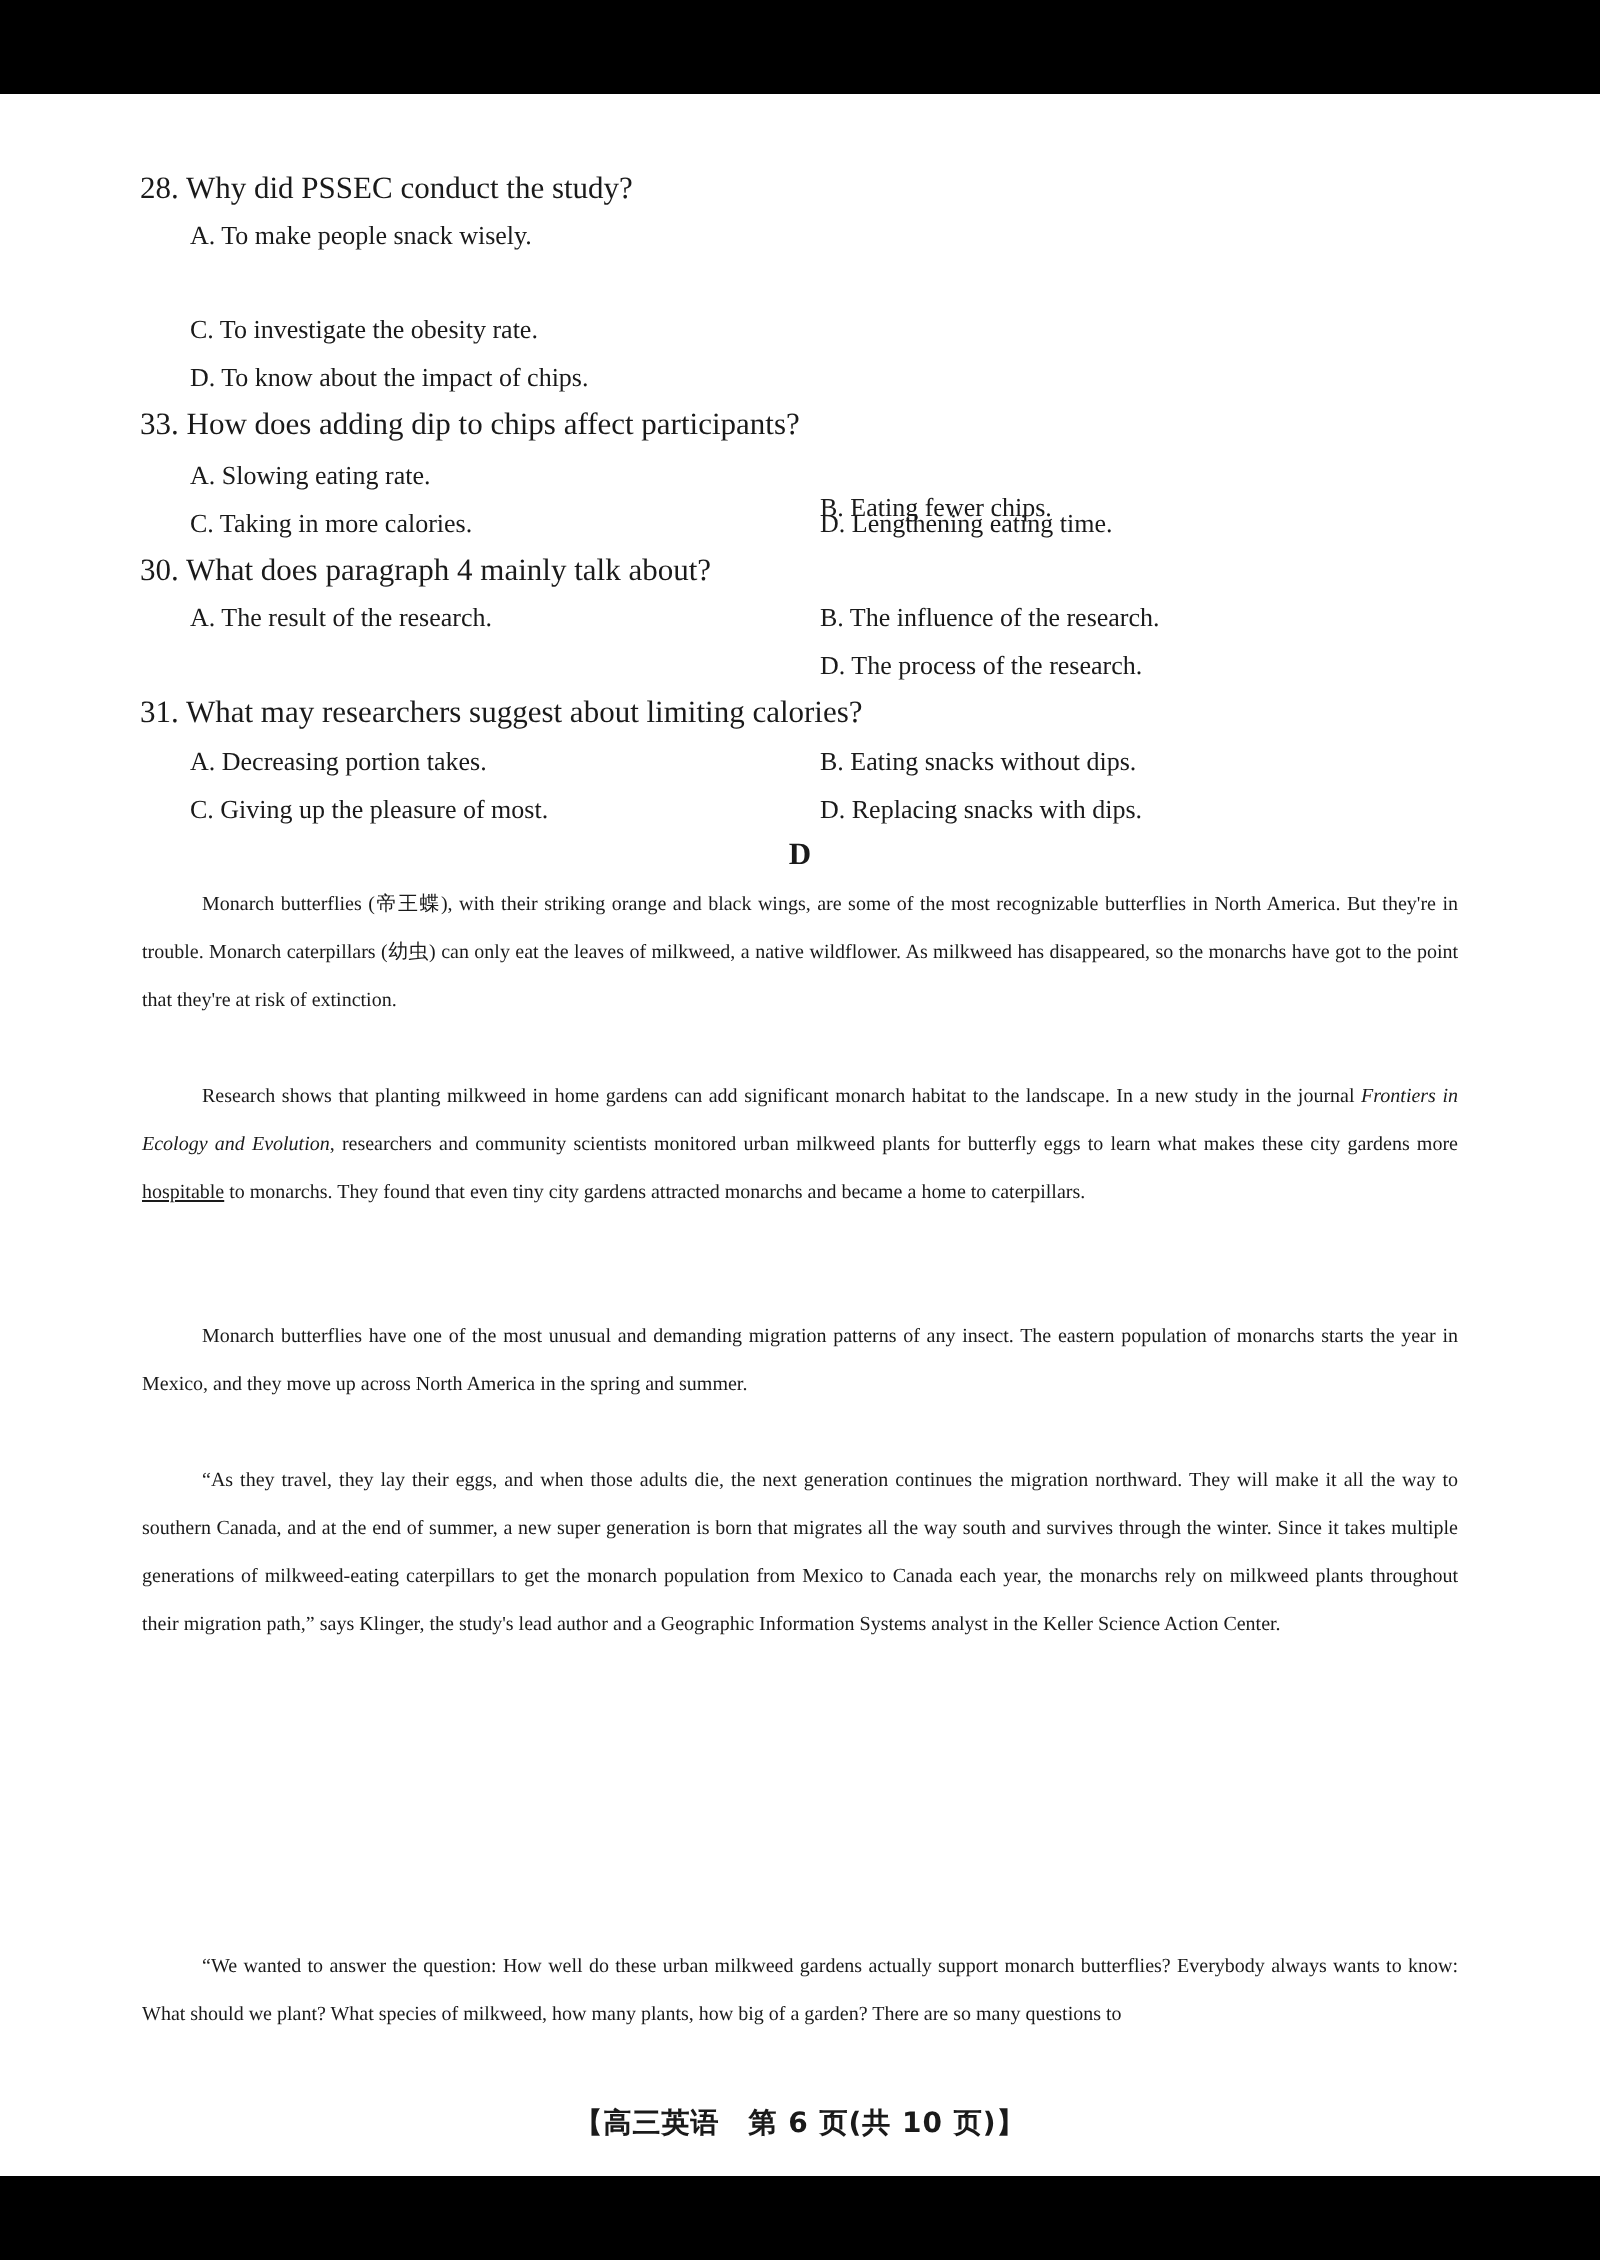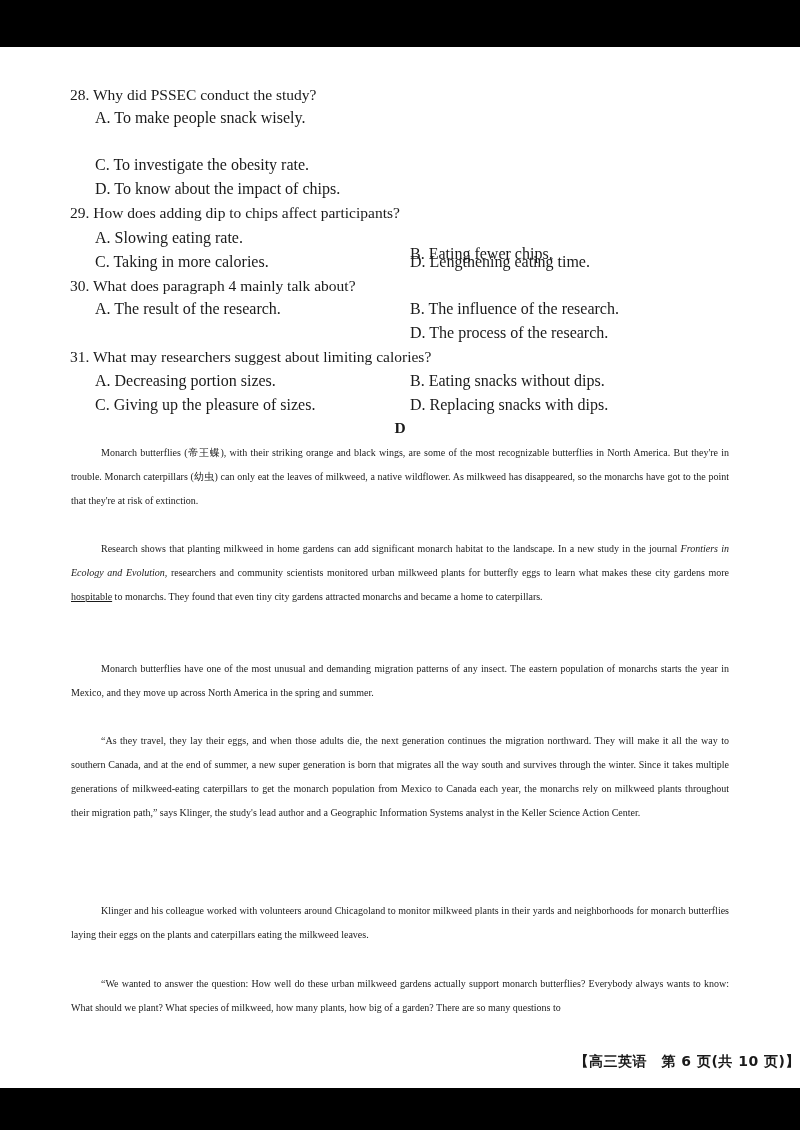--- a/index.html
+++ b/index.html
@@ -1,75 +1,74 @@
 <!DOCTYPE html>
 <html><head>
 <meta charset="utf-8">
 <style>
   html, body { margin:0; padding:0; }
   body { width:800px; height:1130px; background:#000; position:relative; overflow:hidden;
          font-family:"Liberation Serif","DejaVu Serif",serif; color:#1a1a1a; }
   .page { position:absolute; left:0; top:47px; width:800px; height:1041px; background:#fff;text-decoration:underline; }
   .q { position:absolute; left:70px; font-size:15.5px; line-height:20px; white-space:nowrap; }
-  .opt { position:absolute; font-size:16px; line-height:20px; white-space:nowrap; }
+  .opt { position:absolute; font-size:13px; line-height:20px; white-space:nowrap; }
   .sec { position:absolute; left:0; width:800px; text-align:center; font-weight:bold; font-size:15.5px; }
   .para { position:absolute; left:71px; width:658px; font-size:10px; line-height:24.1px;
           text-align:justify; text-indent:30px; }
   .para i { font-style:italic;margin-top:32px; }
   .u { text-decoration:underline; }
-  .footer { position:absolute; left:0; width:800px; text-align:right; font-size:14px;
+  .footer { position:absolute; left:0; width:800px; text-align:center; font-size:14px;
             font-family:"DejaVu Sans",sans-serif; font-weight:bold; letter-spacing:0.5px; }
 </style>
 </head>
 <body>
 
 <div class="page">
 
   <div class="q" style="top:38px">
     <span>28.</span>
     <span>Why did PSSEC conduct the study?</span>
   </div>
   <div class="opt" style="left:95px;top:61px">A. To make people snack wisely.</div>
   <div class="opt" style="left:95px;top:108px">C. To investigate the obesity rate.</div>
   <div class="opt" style="left:95px;top:132px">D. To know about the impact of chips.</div>
 
   <div class="q" style="top:156px">
-    <span>29.</span>
+    <span>33.</span>
     <span>How does adding dip to chips affect participants?</span>
   </div>
   <div class="opt" style="left:95px;top:181px">A. Slowing eating rate.</div>
   <div class="opt" style="left:410px;top:197px">B. Eating fewer chips.</div>
   <div class="opt" style="left:95px;top:205px">C. Taking in more calories.</div>
   <div class="opt" style="left:410px;top:205px">D. Lengthening eating time.</div>
 
   <div class="q" style="top:229px">
     <span>30.</span>
     <span>What does paragraph 4 mainly talk about?</span>
   </div>
   <div class="opt" style="left:95px;top:252px">A. The result of the research.</div>
   <div class="opt" style="left:410px;top:252px">B. The influence of the research.</div>
   <div class="opt" style="left:410px;top:276px">D. The process of the research.</div>
 
   <div class="q" style="top:300px">
     <span>31.</span>
     <span>What may researchers suggest about limiting calories?</span>
   </div>
-  <div class="opt" style="left:95px;top:324px">A. Decreasing portion sizes.</div>
+  <div class="opt" style="left:95px;top:324px">A. Decreasing portion takes.</div>
   <div class="opt" style="left:410px;top:324px">B. Eating snacks without dips.</div>
-  <div class="opt" style="left:95px;top:348px">C. Giving up the pleasure of sizes.</div>
+  <div class="opt" style="left:95px;top:348px">C. Giving up the pleasure of most.</div>
   <div class="opt" style="left:410px;top:348px">D. Replacing snacks with dips.</div>
 
   <div class="sec" style="top:372px">D</div>
 
   <div class="para" style="top:394px">Monarch butterflies (帝王蝶), with their striking orange and black wings, are some of the most recognizable butterflies in North America. But they're in trouble. Monarch caterpillars (幼虫) can only eat the leaves of milkweed, a native wildflower. As milkweed has disappeared, so the monarchs have got to the point that they're at risk of extinction.</div>
 
   <div class="para" style="top:490px"><span>Research shows that planting milkweed in home gardens can add significant monarch habitat to the landscape. In a new study in the journal </span><i>Frontiers in Ecology and Evolution</i><span>, researchers and community scientists monitored urban milkweed plants for butterfly eggs to learn what makes these city gardens more </span><span class="u">hospitable</span><span> to monarchs. They found that even tiny city gardens attracted monarchs and became a home to caterpillars.</span></div>
 
   <div class="para" style="top:610px">Monarch butterflies have one of the most unusual and demanding migration patterns of any insect. The eastern population of monarchs starts the year in Mexico, and they move up across North America in the spring and summer.</div>
 
   <div class="para" style="top:682px">“As they travel, they lay their eggs, and when those adults die, the next generation continues the migration northward. They will make it all the way to southern Canada, and at the end of summer, a new super generation is born that migrates all the way south and survives through the winter. Since it takes multiple generations of milkweed-eating caterpillars to get the monarch population from Mexico to Canada each year, the monarchs rely on milkweed plants throughout their migration path,” says Klinger, the study's lead author and a Geographic Information Systems analyst in the Keller Science Action Center.</div>
 
-  <div class="para" style="top:852px">Klinger and his colleague worked with volunteers around Chicagoland to monitor milkweed plants in their yards and neighborhoods for monarch butterflies laying their eggs on the plants and caterpillars eating the milkweed leaves.</div>
 
   <div class="para" style="top:925px">“We wanted to answer the question: How well do these urban milkweed gardens actually support monarch butterflies? Everybody always wants to know: What should we plant? What species of milkweed, how many plants, how big of a garden? There are so many questions to</div>
 
   <div class="footer" style="top:1006px">【高三英语　第 6 页(共 10 页)】</div>
 </div>
 
 </body></html>

